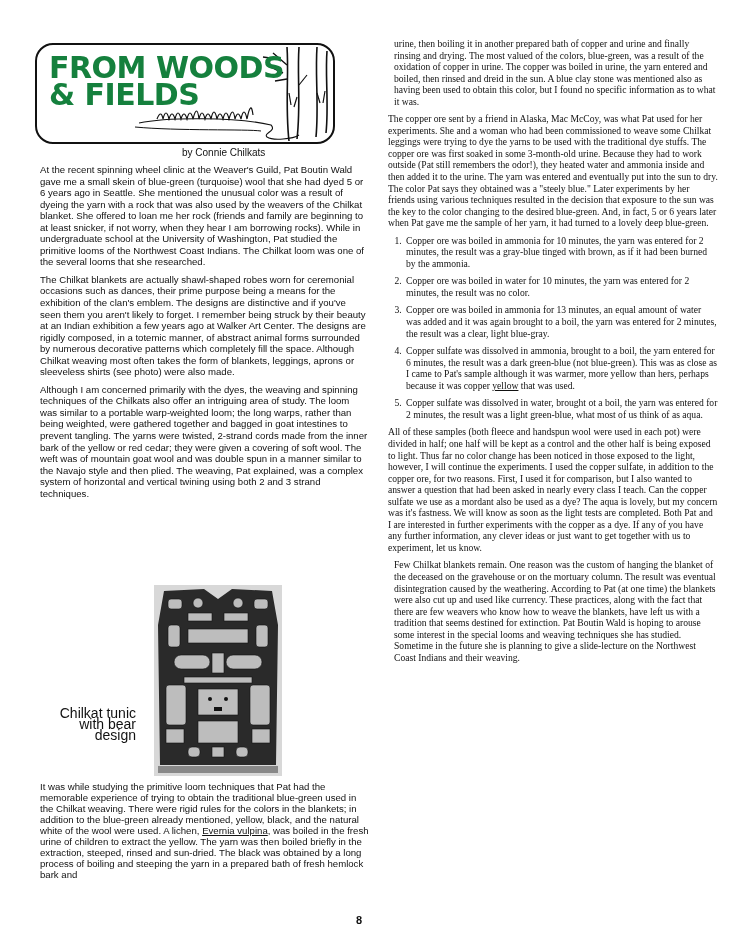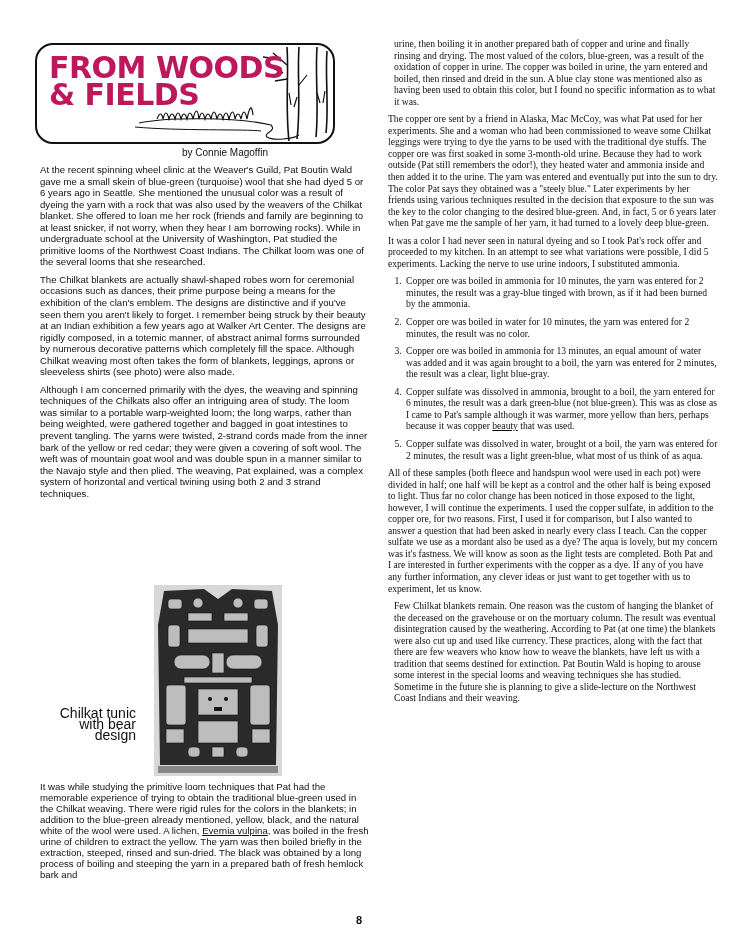--- a/index.html
+++ b/index.html
@@ -5,21 +5,21 @@
   html, body { margin:0; padding:0; background:#ffffff; }
   body { width:731px; height:948px; position:relative; overflow:hidden;
          font-family:"Liberation Sans", sans-serif; color:#111; }
   .col { position:absolute; font-size:9.6px; line-height:11.55px; letter-spacing:0; }
   .col p { margin:0 0 6px 0; }
   #left { left:40px; top:164px; width:328px; }
   #right { left:388px; top:38px; width:330px;font-family:Liberation Serif, serif; }
   .banner { position:absolute; left:35px; top:43px; width:300px; height:101px;
             border:2px solid #111; border-radius:18px; box-sizing:border-box; background:#fff; }
   .banner-title { position:absolute; left:12px; top:9px; font-family:"DejaVu Sans", sans-serif;
-                  font-weight:bold; font-size:30px; line-height:27px; letter-spacing:-0.5px; color:#be185d; }
+                  font-weight:bold; font-size:30px; line-height:27px; letter-spacing:-0.5px; color:#15803d; }
   .banner-art { position:absolute; left:0; top:0; width:300px; height:101px; }
   .byline { position:absolute; left:182px; top:147px; font-size:10px; color:#111; }
   ol.exp { margin:0 0 6px 0; padding:0 0 0 16px; }
   ol.exp li { margin:0 0 6px 0; padding-left:2px; }
   .indent { padding-left:6px; }
   .figure { position:absolute; left:154px; top:585px; width:128px; height:191px; }
   .caption { position:absolute; left:38px; top:708px; width:98px; text-align:right;
              font-size:14px; line-height:11px; }
   #left-bottom { position:absolute; left:40px; top:781px; width:330px; font-size:9.6px; line-height:11px; }
   .pagenum { position:absolute; left:356px; top:914px; font-weight:bold; font-size:11px; }
@@ -43,21 +43,21 @@
 
     <path d="M102 78 C130 72 200 72 234 80 C240 86 226 88 230 92 C236 96 256 94 262 90" stroke="#111" stroke-width="1.1" fill="none"></path>
     <path d="M98 82 C140 86 210 84 224 86" stroke="#111" stroke-width="1" fill="none"></path>
   </svg>
   <div class="banner-title">
     <div>FROM WOODS</div>
     <div>&amp; FIELDS</div>
   </div>
 </div>
 
-<div class="byline">by Connie Magoffin</div>
+<div class="byline">by Connie Chilkats</div>
 
 <div class="col" id="left">
   <p>At the recent spinning wheel clinic at the Weaver's Guild, Pat Boutin Wald gave me a small skein of blue-green (turquoise) wool that she had dyed 5 or 6 years ago in Seattle.  She mentioned the unusual color was a result of dyeing the yarn with a rock that was also used by the weavers of the Chilkat blanket. She offered to loan me her rock (friends and family are beginning to at least snicker, if not worry, when they hear I am borrowing rocks).  While in undergraduate school at the University of Washington, Pat studied the primitive looms of the Northwest Coast Indians.  The Chilkat loom was one of the several looms that she researched.</p>
   <p>The Chilkat blankets are actually shawl-shaped robes worn for ceremonial occasions such as dances, their prime purpose being a means for the exhibition of the clan's emblem.  The designs are distinctive and if you've seen them you aren't likely to forget.  I remember being struck by their beauty at an Indian exhibition a few years ago at Walker Art Center.  The designs are rigidly composed, in a totemic manner, of abstract animal forms surrounded by numerous decorative patterns which completely fill the space.  Although Chilkat weaving most often takes the form of blankets, leggings, aprons or sleeveless shirts (see photo) were also made.</p>
   <p>Although I am concerned primarily with the dyes, the weaving and spinning techniques of the Chilkats also offer an intriguing area of study.  The loom was similar to a portable warp-weighted loom; the long warps, rather than being weighted, were gathered together  and bagged in goat intestines to prevent tangling.  The yarns were twisted, 2-strand cords made from the inner bark of the yellow or red cedar; they were given a covering of soft wool. The weft was of mountain goat wool and was double spun in a manner similar to the Navajo style and then plied.  The weaving, Pat explained, was a complex system of horizontal and vertical twining using both 2 and 3 strand techniques.</p>
 </div>
 
 <svg class="figure" viewBox="0 0 128 191">
   <rect x="0" y="0" width="128" height="191" fill="#d8d8d8"></rect>
   <path d="M10 6 L50 4 L64 14 L78 4 L118 6 L124 40 L122 180 L6 180 L4 40 Z" fill="#2a2a2a"></path>
@@ -95,25 +95,24 @@
 
 <div class="caption">Chilkat tunic with bear design</div>
 
 <div id="left-bottom">
   <p style="margin:0"><span>It was while studying the primitive loom techniques that Pat had the memorable experience of trying to obtain the traditional blue-green used in the Chilkat weaving.  There were rigid rules for the colors in the blankets; in addition to the blue-green already mentioned, yellow, black, and the natural white of the wool were used.  A lichen, </span><u>Evernia vulpina</u><span>, was boiled in the fresh urine of children to extract the yellow.  The yarn was then boiled briefly in the extraction, steeped, rinsed and sun-dried.  The black was obtained by a long process of boiling and steeping the yarn in a prepared bath of fresh hemlock bark and</span></p>
 </div>
 
 <div class="col" id="right">
   <p class="indent">urine, then boiling it in another prepared bath of copper and urine and finally rinsing and drying.  The most valued of the colors, blue-green, was a result of the oxidation of copper in urine.  The copper was boiled in urine, the yarn entered and boiled, then rinsed and dreid in the sun.  A blue clay stone was mentioned also as having been used to obtain this color, but I found no specific information as to what it was.</p>
   <p>The copper ore sent by a friend in Alaska, Mac McCoy, was what Pat used for her experiments.  She and a woman who had been commissioned to weave some Chilkat leggings were trying to dye the yarns to be used with the traditional dye stuffs.  The copper ore was first soaked in some 3-month-old urine.  Because they had to work outside (Pat still remembers the odor!), they heated water and ammonia inside and then added it to the urine.  The yarn was entered and eventually put into the sun to dry.  The color Pat says they obtained was a "steely blue." Later experiments by her friends using various techniques resulted in the decision that exposure to the sun was  the key to the color changing to the desired blue-green.  And, in fact, 5 or 6 years later when Pat gave me the sample of her yarn, it had turned to a lovely deep blue-green.</p>
-  <p>It was a color I had never seen in natural dyeing and so I took Pat's rock offer and proceeded to my kitchen.  In an attempt to see what variations were possible, I did 5 experiments. Lacking the nerve to use urine indoors, I substituted ammonia.</p>
   <ol class="exp">
     <li>Copper ore was boiled in ammonia for 10 minutes, the yarn was entered for 2 minutes, the result was a gray-blue tinged with brown, as if it had been burned by the ammonia.</li>
     <li>Copper ore was boiled in water for 10 minutes, the yarn was entered for 2 minutes, the result was no color.</li>
     <li>Copper ore was boiled in ammonia for 13 minutes, an equal amount of water was added and it was again brought to a boil, the yarn was entered for 2 minutes, the result was a clear, light blue-gray.</li>
-    <li><span>Copper sulfate was dissolved in ammonia, brought to a boil, the yarn entered for 6 minutes, the result was a dark green-blue (not blue-green).  This was as close as I came to Pat's sample although it was warmer, more yellow than hers, perhaps because it was copper </span><u>beauty</u><span> that was used.</span></li>
+    <li><span>Copper sulfate was dissolved in ammonia, brought to a boil, the yarn entered for 6 minutes, the result was a dark green-blue (not blue-green).  This was as close as I came to Pat's sample although it was warmer, more yellow than hers, perhaps because it was copper </span><u>yellow</u><span> that was used.</span></li>
     <li>Copper sulfate was dissolved in water, brought ot a boil, the yarn was entered for 2 minutes, the result was a light green-blue, what most of us think of as aqua.</li>
   </ol>
   <p>All of these samples (both fleece and handspun wool were used in each pot) were divided in half; one half will be kept as a control and the other half is being exposed to light.  Thus far no color change has been noticed in those exposed to the light, however, I will continue the experiments.  I used the copper sulfate, in addition to the copper ore, for  two reasons.  First, I used it for comparison, but I also wanted to answer a question that had been asked in nearly every class I teach.  Can the copper sulfate we use as a mordant also be used as a dye?  The aqua is lovely, but my concern was it's fastness.  We will know as soon as the light tests are completed.  Both Pat and I are interested in further experiments with the copper as a dye.  If any of you have any further information, any clever ideas or just want to get together with us to experiment, let us know.</p>
   <p class="indent">Few Chilkat blankets remain.  One reason was the custom of hanging the blanket of the deceased on the gravehouse or on the mortuary column.  The result was eventual disintegration caused by the weathering.  According to Pat (at one time) the blankets were also cut up and used like currency.  These practices, along with the fact that there are few weavers who know how to weave the blankets, have left us with a tradition that seems destined for extinction.  Pat Boutin Wald is hoping to arouse some interest in the special looms and weaving techniques she has studied.  Sometime in the future she is planning to give a slide-lecture on the Northwest Coast Indians and their weaving.</p>
 </div>
 
 <div class="pagenum">8</div>
 
 </body></html>

